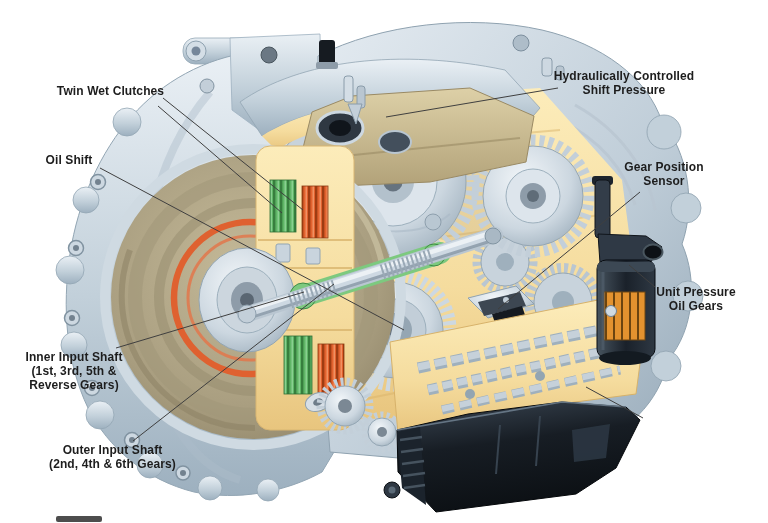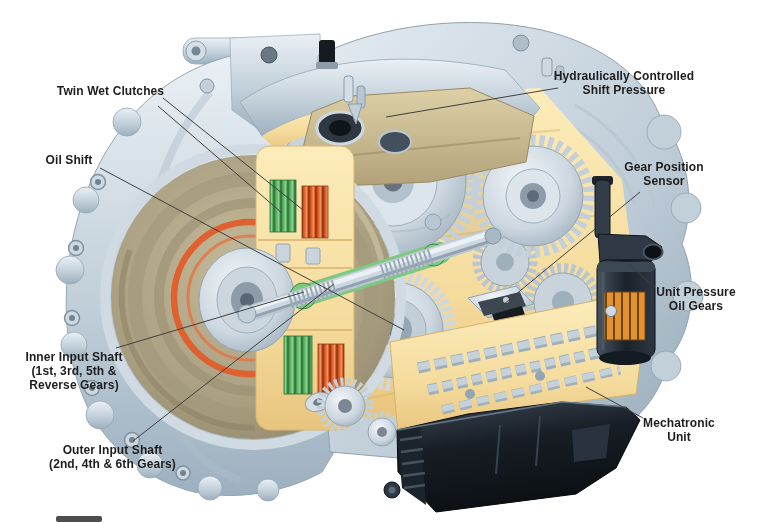--- a/index.html
+++ b/index.html
@@ -342,24 +342,20 @@
   <div>Shift Pressure</div>
 </div>
 <div class="lbl" style="left:594px;top:160px;width:140px;">
   <div>Gear Position</div>
   <div>Sensor</div>
 </div>
 <div class="lbl" style="left:626px;top:285px;width:140px;">
   <div>Unit Pressure</div>
   <div>Oil Gears</div>
 </div>
-<div class="lbl" style="left:609px;top:416px;width:140px;">
-  <div>Mechatronic</div>
-  <div>Unit</div>
-</div>
 <div class="lbl" style="left:4px;top:350px;width:140px;">
   <div>Inner Input Shaft</div>
   <div>(1st, 3rd, 5th &amp;</div>
   <div>Reverse Gears)</div>
 </div>
 <div class="lbl" style="left:32px;top:443px;width:161px;text-align:center;">
   <div>Outer Input Shaft</div>
   <div>(2nd, 4th &amp; 6th Gears)</div>
 </div>
 

